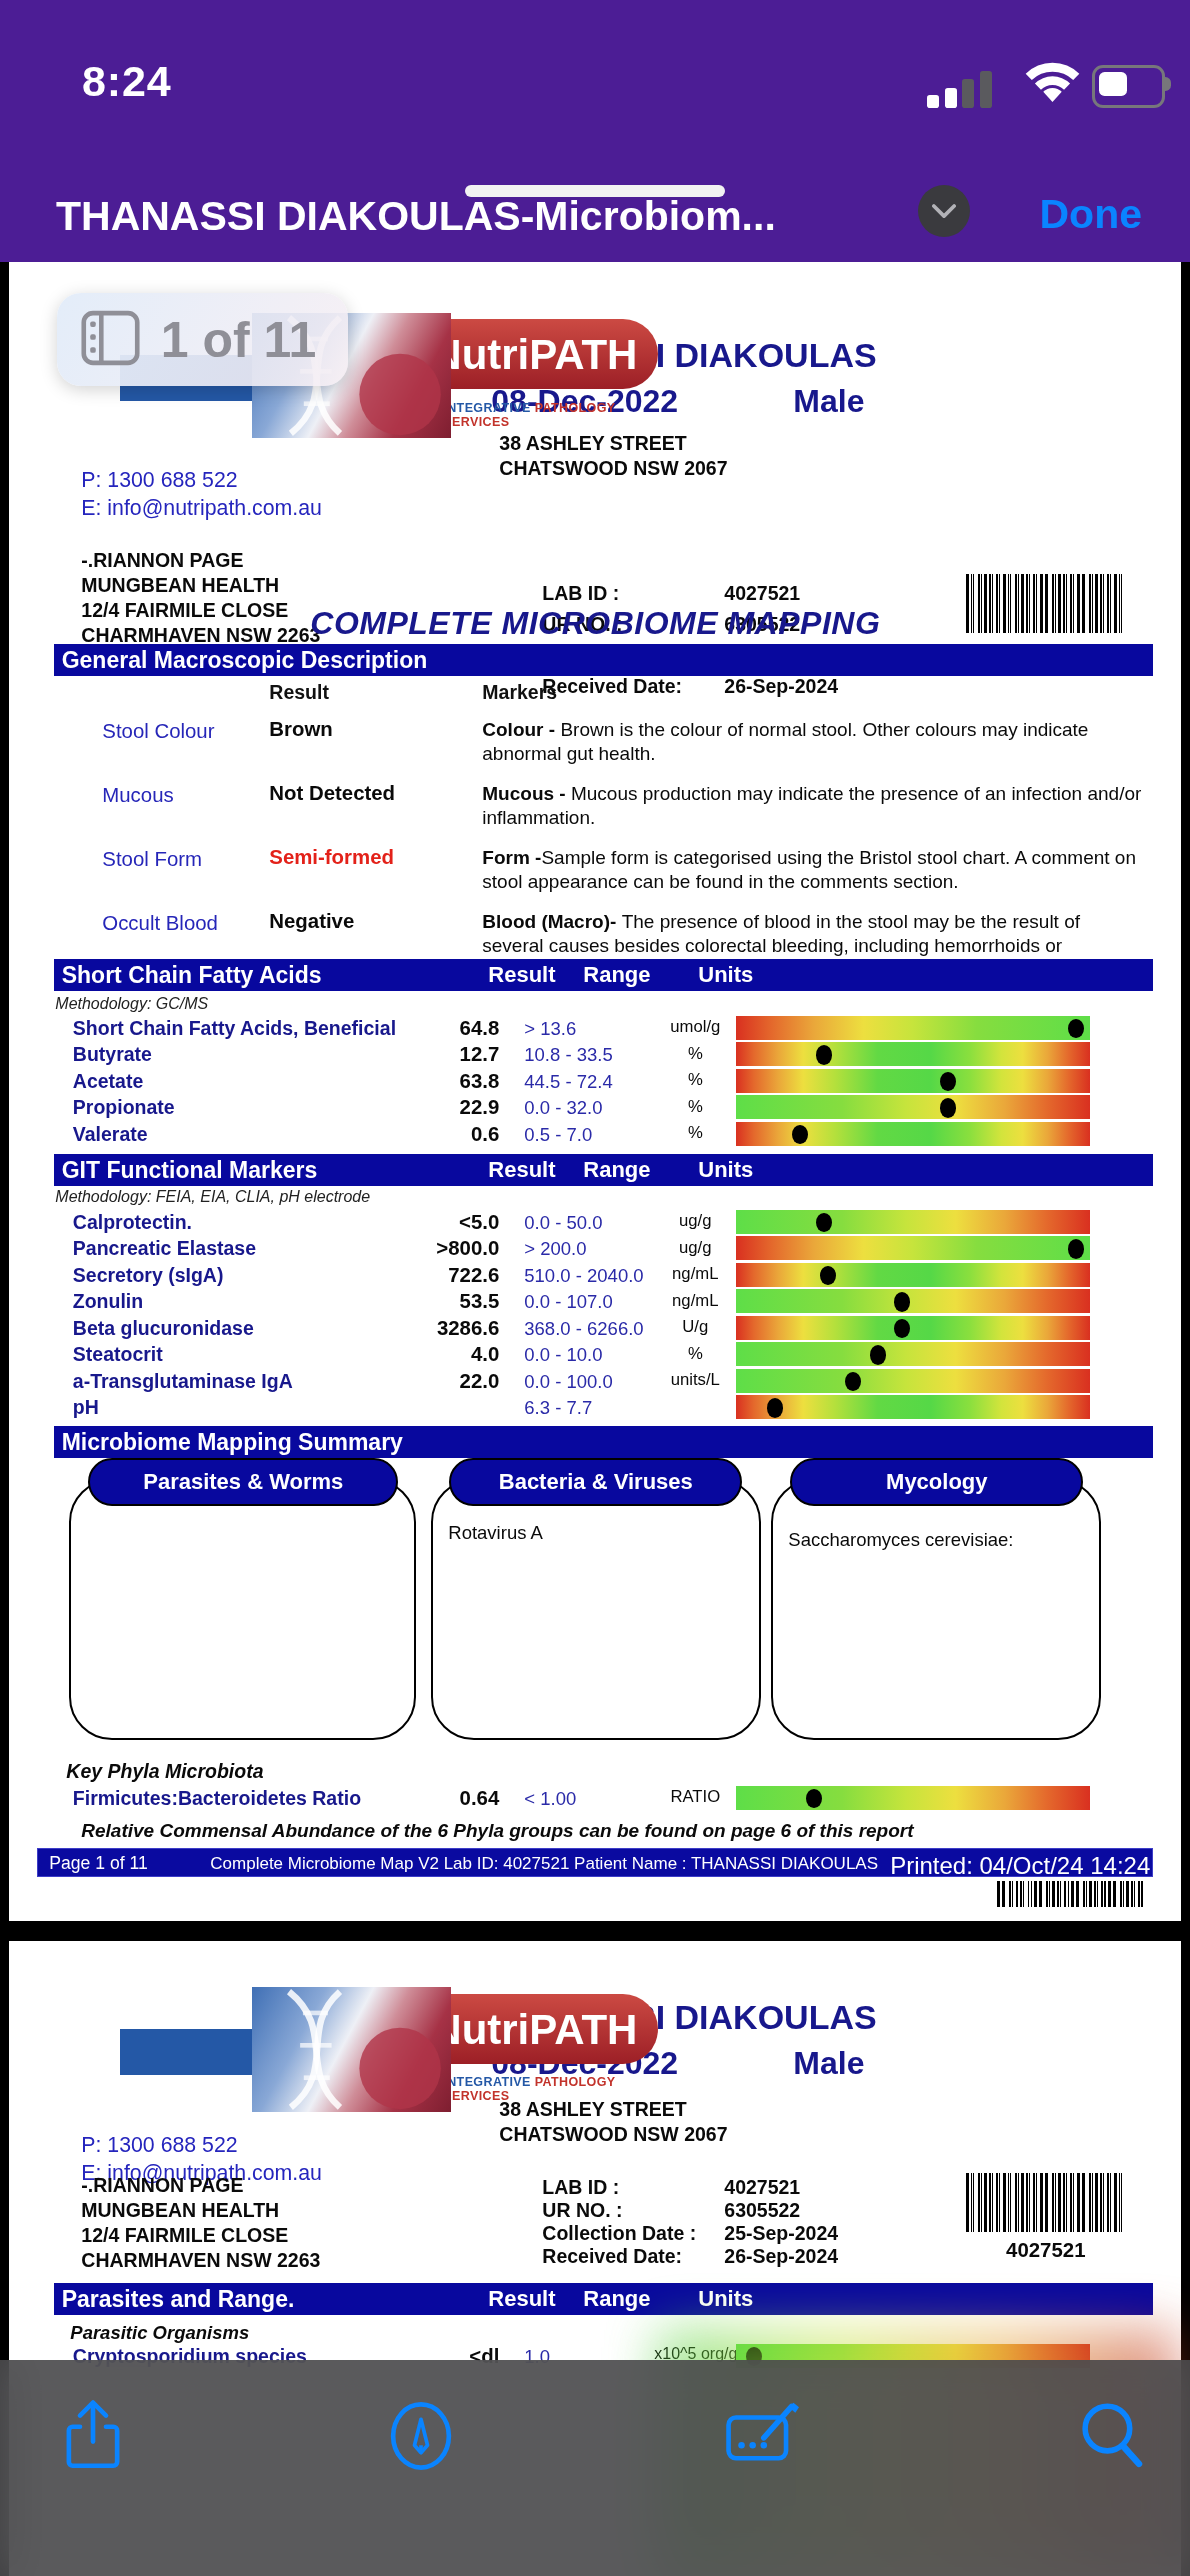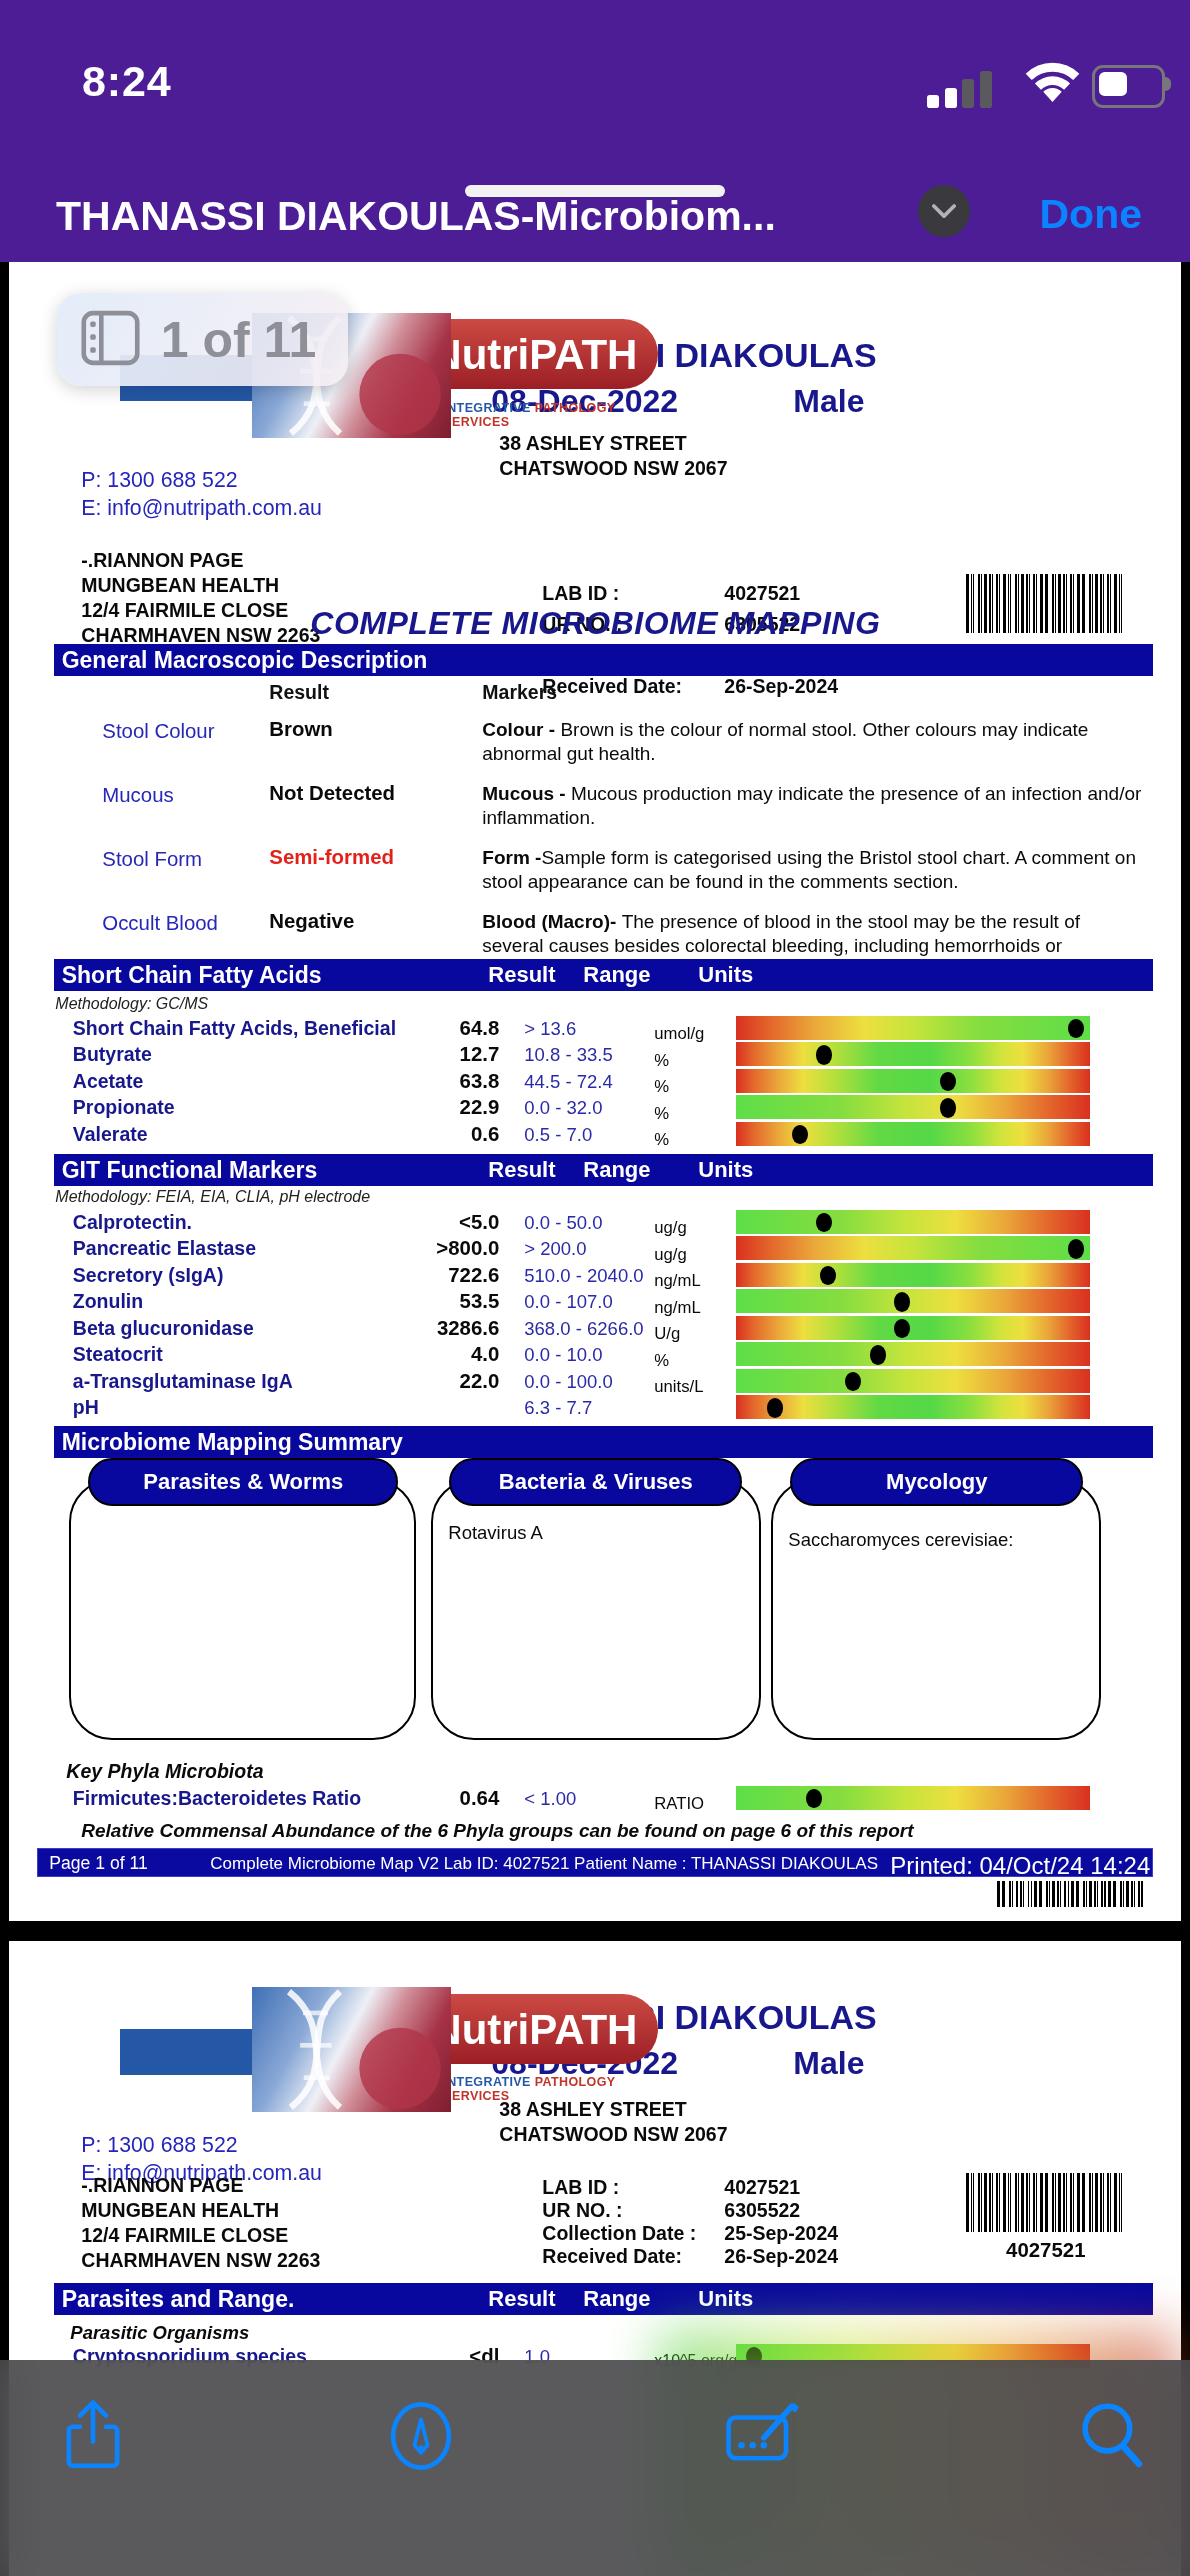--- a/index.html
+++ b/index.html
@@ -76,21 +76,21 @@
   .mresult.red{color:#e32119;}
   .mmarker{display:block;margin-left:428px;width:664px;font-size:19px;line-height:24px;color:#0a0a0a;}
   .mmarker b{font-weight:700;}
   
   .trows{position:absolute;left:45px;width:1099px;}
   .trow{position:relative;height:26.5px;}
   .tname{position:absolute;left:18.5px;top:1.9px;color:#18188c;font-size:19.5px;font-weight:700;white-space:nowrap;}
   .tresult{position:absolute;left:306px;top:1.9px;width:139px;text-align:right;font-size:20.4px;font-weight:700;color:#0a0a0a;}
   .tresult.low{color:#e32119;font-style:italic;margin-top:40px;}
   .trange{position:absolute;left:470px;top:2.8px;width:130px;color:#2a2aa8;font-size:18.5px;white-space:nowrap;}
-  .tunits{position:absolute;left:600px;top:9px;width:82px;font-size:16.7px;color:#0a0a0a;white-space:nowrap;}
+  .tunits{position:absolute;left:600px;top:2px;width:82px;font-size:16.7px;color:#0a0a0a;white-space:nowrap;text-align:center;}
   .tbar{position:absolute;left:682px;top:0.9px;width:354px;height:24px;}
   .tbar .dot{position:absolute;top:2.8px;width:16px;height:19.5px;background:#000;border-radius:50%;}
   .bar-mid{background:linear-gradient(90deg,#d93020 0%,#e4682c 5%,#eaa73a 12%,#eddf3f 19%,#b4e03c 28%,#62d944 40%,#55d847 55%,#8adf3e 66%,#d3e43c 75%,#eddf3f 81%,#eaa73a 88%,#e4682c 94%,#d93020 100%);}
   .bar-asc{background:linear-gradient(90deg,#d93020 0%,#e4682c 10%,#eaa73a 22%,#eddf3f 36%,#c6e43c 50%,#86dd3f 68%,#5ede48 100%);}
   .bar-desc{background:linear-gradient(90deg,#5ede48 0%,#86dd3f 30%,#c6e43c 48%,#eddf3f 62%,#eaa73a 76%,#e4682c 88%,#d93020 100%);}
   
   .sbox{position:absolute;border:2.8px solid #000;border-radius:43px;background:#fff;}
   .spill{position:absolute;height:44px;border:2.8px solid #000;border-radius:24px;background:#08089e;z-index:5;
          color:#fff;font-size:22px;font-weight:700;text-align:center;line-height:44px;}
   .sbox .content{position:absolute;left:15px;top:41px;font-size:18.5px;color:#0a0a0a;}

